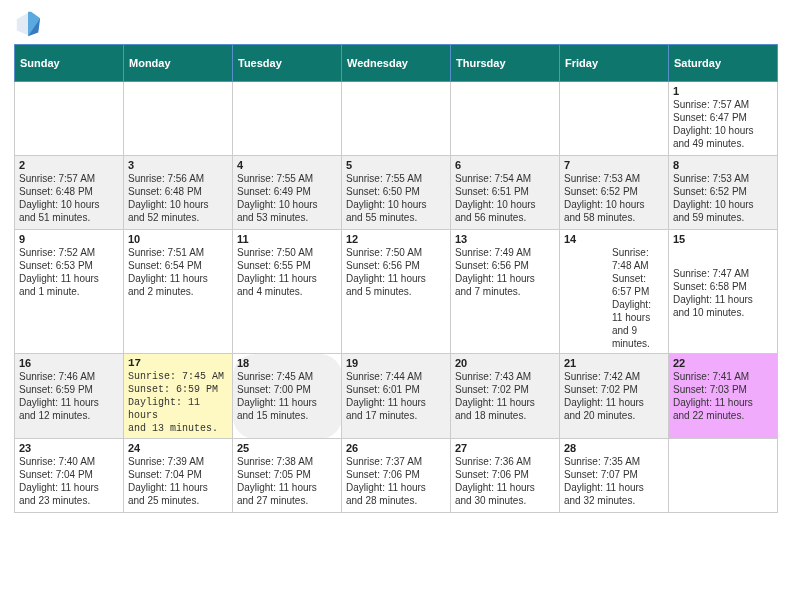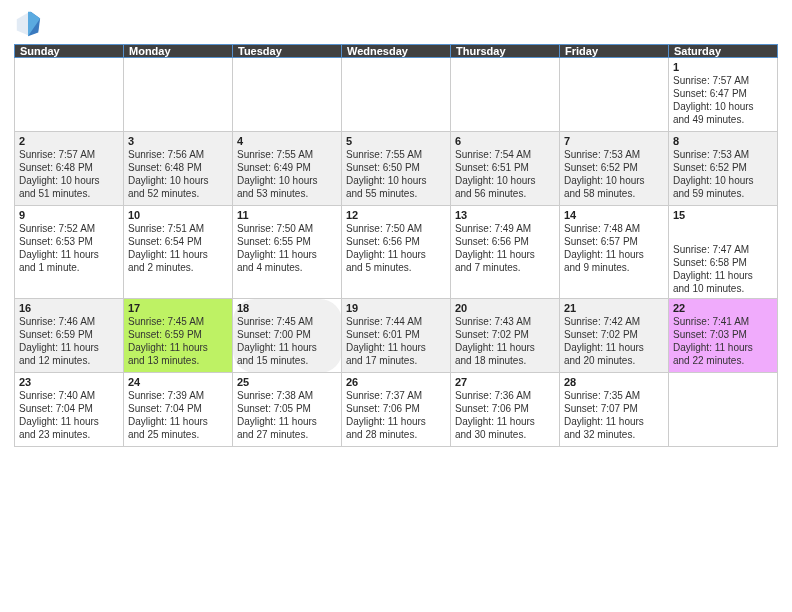--- a/index.html
+++ b/index.html
@@ -50,24 +50,24 @@
     .location {
       font-size: 14px;
       color: #444;
     }
     .calendar {
       width: 100%;
       border-collapse: collapse;
       font-size: 9px;
     }
     .calendar th {
-      background: #404040;
+      background: #0f766e;
       color: #fff;
       text-align: left;
-      padding: 0 5px;
+      padding: 12px 5px;
       font-size: 11px;
       font-weight: bold;
       border: 1px solid #5590cc;
     }
     .calendar td {
       border: 1px solid #ccc;
       vertical-align: top;
       padding: 3px 4px;
       width: calc(100% / 7);
       height: 74px;
@@ -224,42 +224,42 @@
           </td>
           <td>
             <span class="day-num">13</span>
             <div class="day-info" style="white-space: pre-line;">Sunrise: 7:49 AM
 Sunset: 6:56 PM
 Daylight: 11 hours
 and 7 minutes.</div>
           </td>
           <td>
             <span class="day-num">14</span>
-            <div class="day-info" style="white-space: pre-line;">Sunrise: 7:48 AM
+            <div class="day-info" style="white-space: pre-line; margin-left: 48px;">Sunrise: 7:48 AM
 Sunset: 6:57 PM
 Daylight: 11 hours
 and 9 minutes.</div>
           </td>
           <td>
             <span class="day-num">15</span>
             <div class="day-info" style="white-space: pre-line; margin-top: 22px;">Sunrise: 7:47 AM
 Sunset: 6:58 PM
 Daylight: 11 hours
 and 10 minutes.</div>
           </td>
         </tr>
         <tr>
           <td style="background: rgb(240, 240, 240);">
             <span class="day-num">16</span>
             <div class="day-info" style="white-space: pre-line;">Sunrise: 7:46 AM
 Sunset: 6:59 PM
 Daylight: 11 hours
 and 12 minutes.</div>
           </td>
-          <td style="background: #bef264;">
+          <td style="background: #fef9c3; font-family: Liberation Mono, monospace;">
             <span class="day-num">17</span>
             <div class="day-info" style="white-space: pre-line;">Sunrise: 7:45 AM
 Sunset: 6:59 PM
 Daylight: 11 hours
 and 13 minutes.</div>
           </td>
           <td style="background: rgb(240, 240, 240); border-radius: 22px;">
             <span class="day-num">18</span>
             <div class="day-info" style="white-space: pre-line;">Sunrise: 7:45 AM
 Sunset: 7:00 PM

